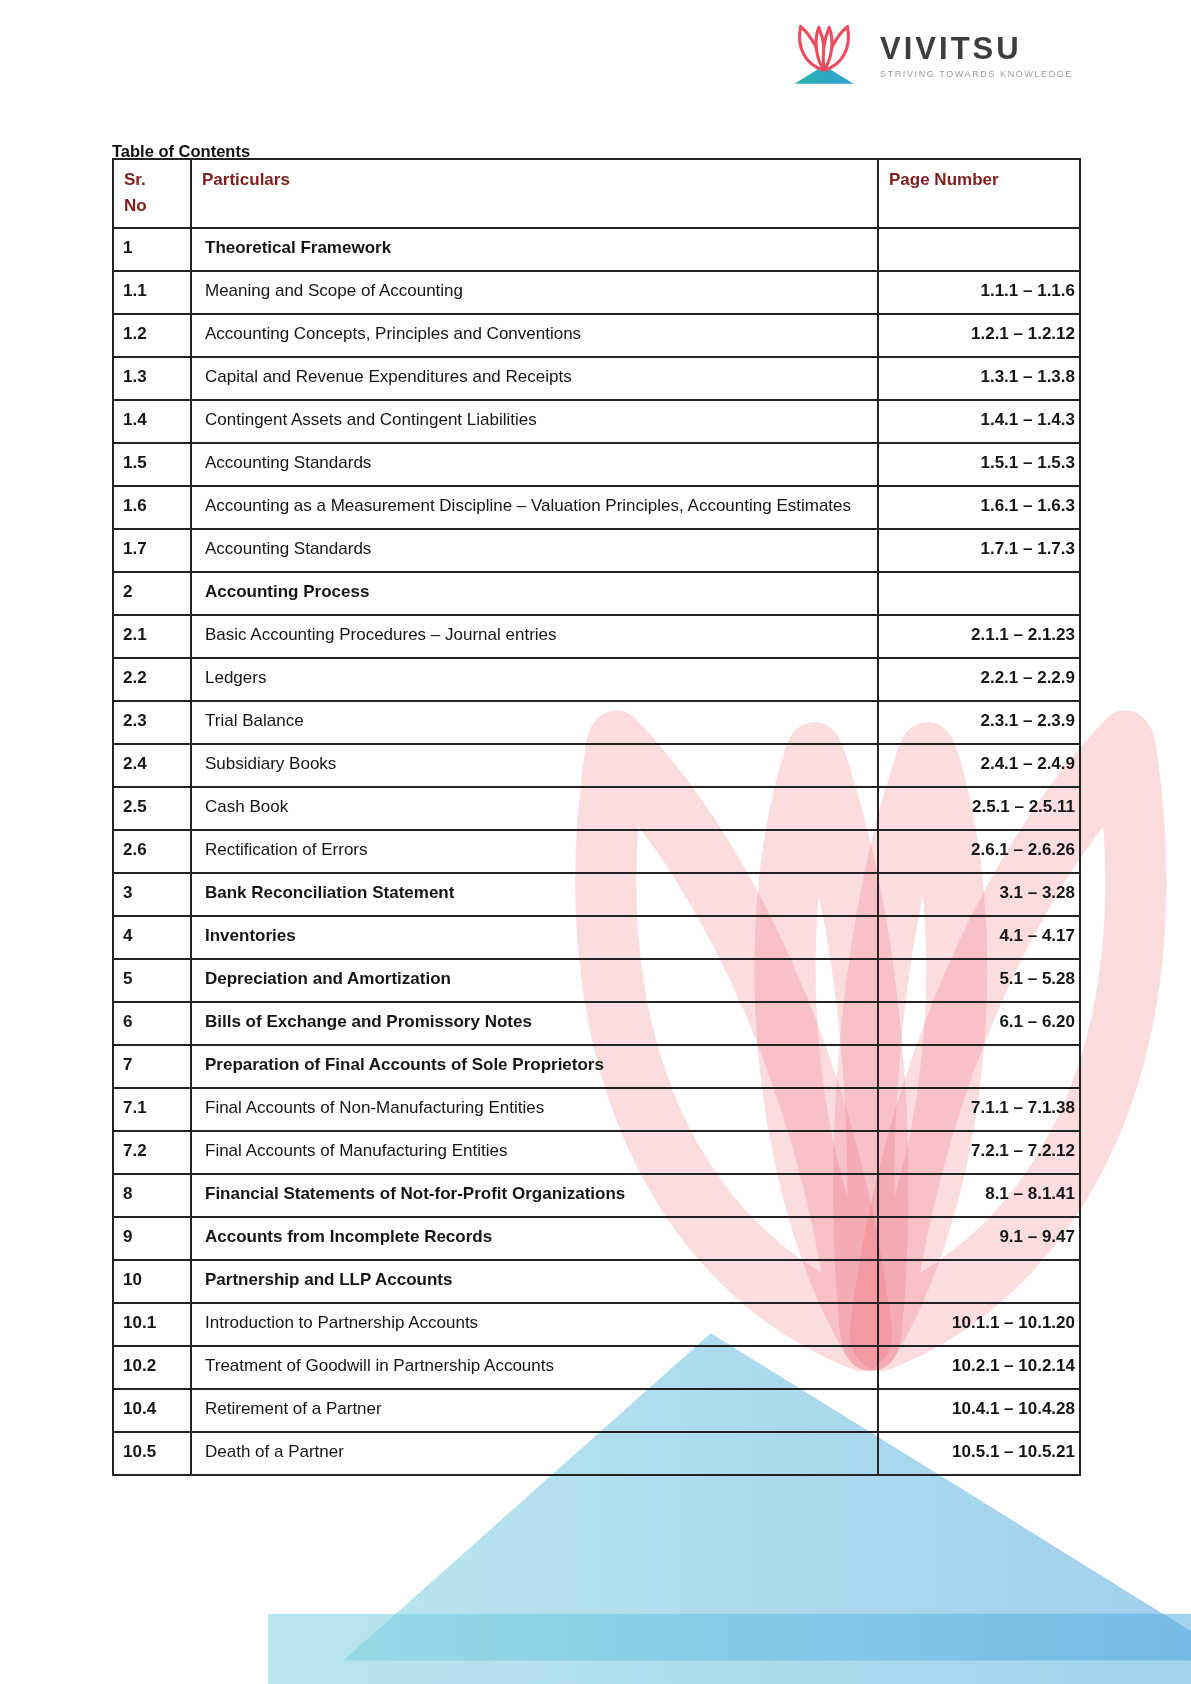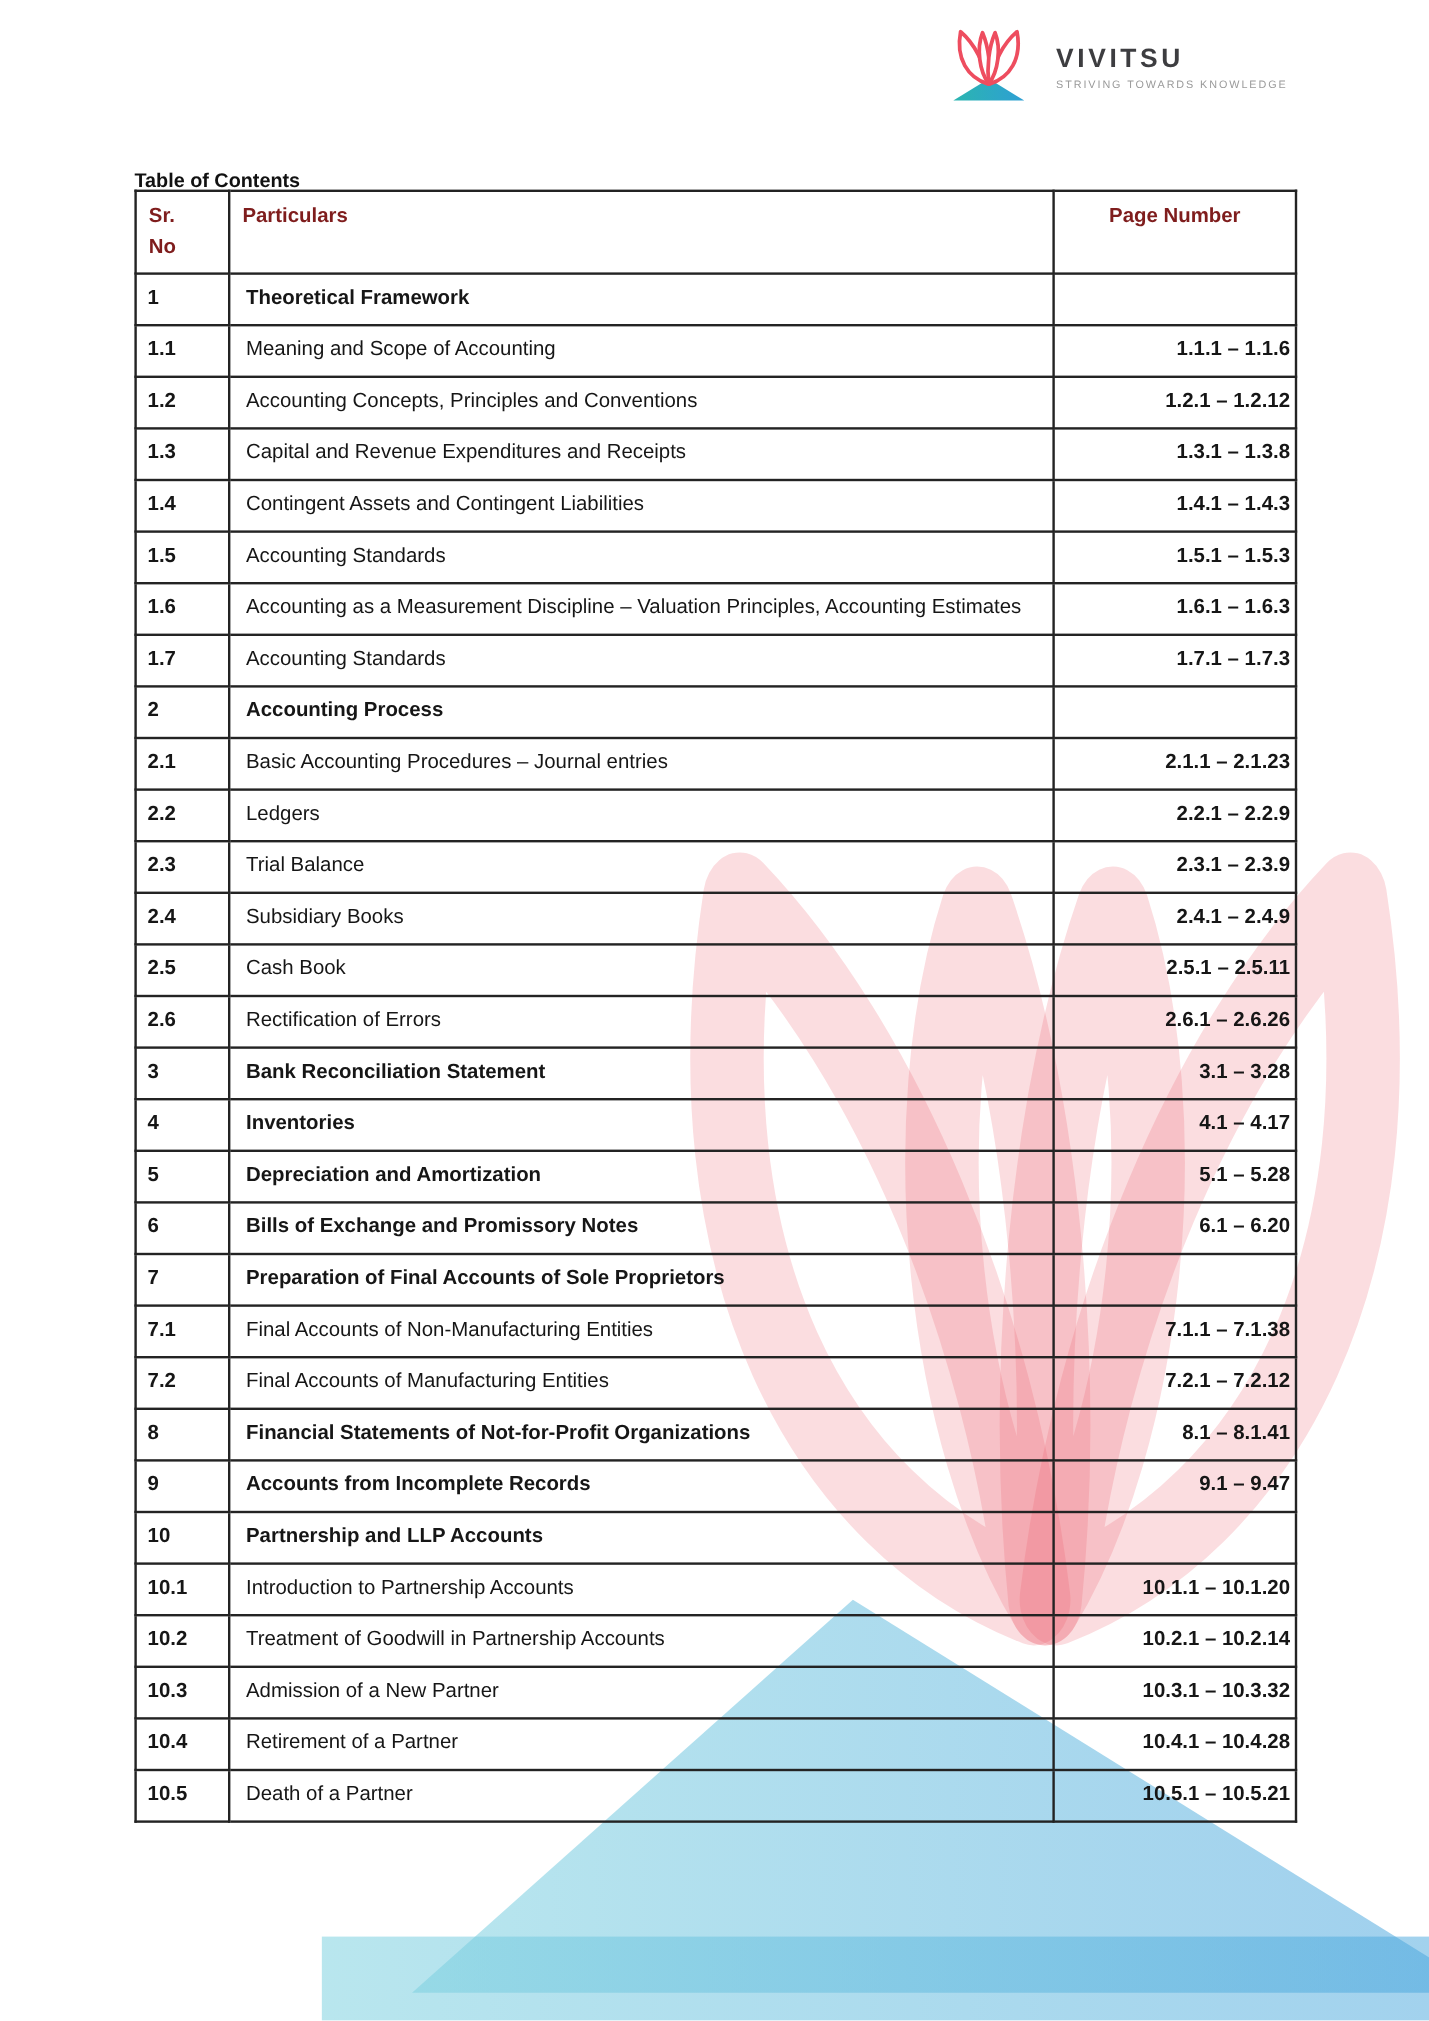--- a/index.html
+++ b/index.html
@@ -16,21 +16,21 @@
     position:absolute;left:268px;top:608px;width:942px;height:1076px;
     z-index:1;pointer-events:none;
   }
   
   .logo{
     position:absolute;top:16px;right:118px;display:flex;align-items:center;z-index:3;
   }
   .logo-icon{width:88px;height:80px;flex:0 0 auto;}
   .logo-text{margin-left:12px;}
   .brand{
-    font-size:22px;font-weight:700;letter-spacing:3px;color:#3d3d40;line-height:1.05;
+    font-size:31px;font-weight:700;letter-spacing:3px;color:#3d3d40;line-height:1.05;
   }
   .tagline{
     margin-top:4px;font-size:9px;letter-spacing:1.6px;color:#9a9a9a;font-weight:400;
   }
   
   .toc-heading{
     position:absolute;left:112px;top:142px;z-index:2;
     font-size:16.5px;font-weight:700;color:#111;
   }
   
@@ -47,21 +47,21 @@
   th.col-sr, td.sr{
     background:#75b7c8;
   }
   thead th{
     background:#75b7c8;
     font-weight:700;color:#7f1d1d;
     padding:7px 10px;line-height:1.55;height:56px;
     text-align:left;box-sizing:border-box;
   }
   th.col-sr{white-space:pre-line;}
-  th.col-page{text-align:center;margin-left:35px;}
+  th.col-page{margin-left:35px;}
   td{height:43px;box-sizing:border-box;padding-top:8px;line-height:1.35;}
   td.sr{font-weight:700;padding-left:9px;padding-right:4px;}
   td.part{padding-left:13px;padding-right:13px;text-align:justify;margin-left:36px;}
   td.pages{text-align:right;font-weight:700;padding-left:4px;padding-right:4px;}
   tr.section td.part{font-weight:700;}
 </style>
 </head>
 <body>
 
 <div class="page">
@@ -253,25 +253,20 @@
       <td class="sr">10.1</td>
       <td class="part">Introduction to Partnership Accounts</td>
       <td class="pages">10.1.1 – 10.1.20</td>
     </tr>
         <tr class="item">
       <td class="sr">10.2</td>
       <td class="part">Treatment of Goodwill in Partnership Accounts</td>
       <td class="pages">10.2.1 – 10.2.14</td>
     </tr>
         <tr class="item">
-      <td class="sr">10.3</td>
-      <td class="part">Admission of a New Partner</td>
-      <td class="pages">10.3.1 – 10.3.32</td>
-    </tr>
-        <tr class="item">
       <td class="sr">10.4</td>
       <td class="part">Retirement of a Partner</td>
       <td class="pages">10.4.1 – 10.4.28</td>
     </tr>
         <tr class="item">
       <td class="sr">10.5</td>
       <td class="part">Death of a Partner</td>
       <td class="pages">10.5.1 – 10.5.21</td>
     </tr>
       </tbody>

